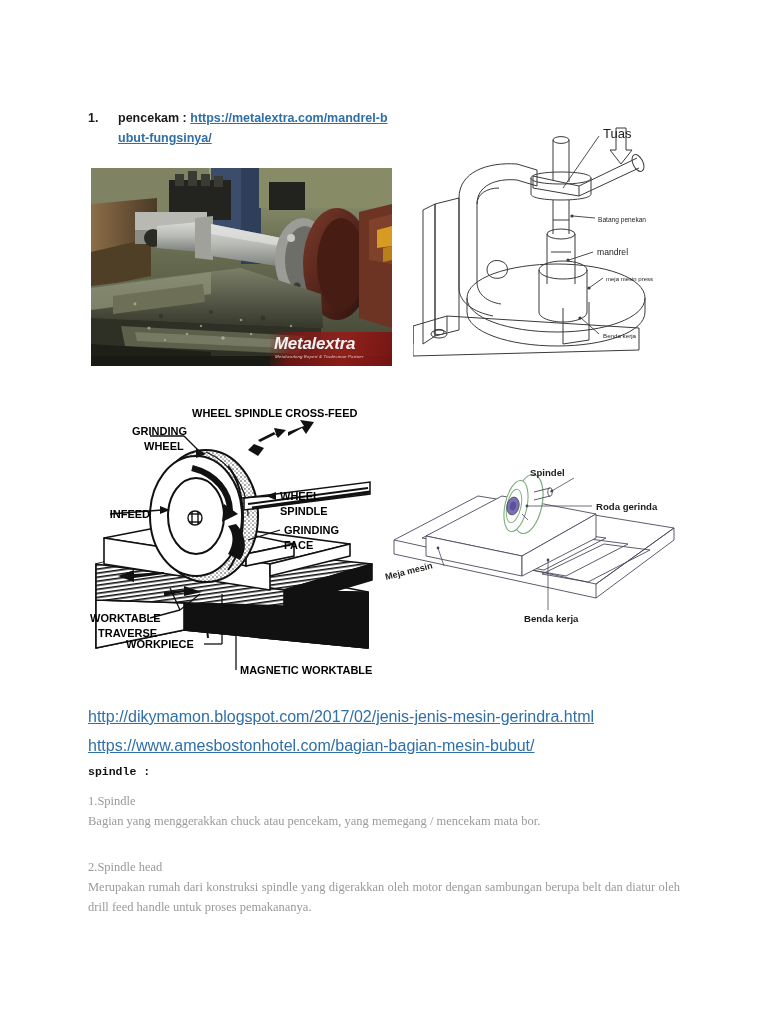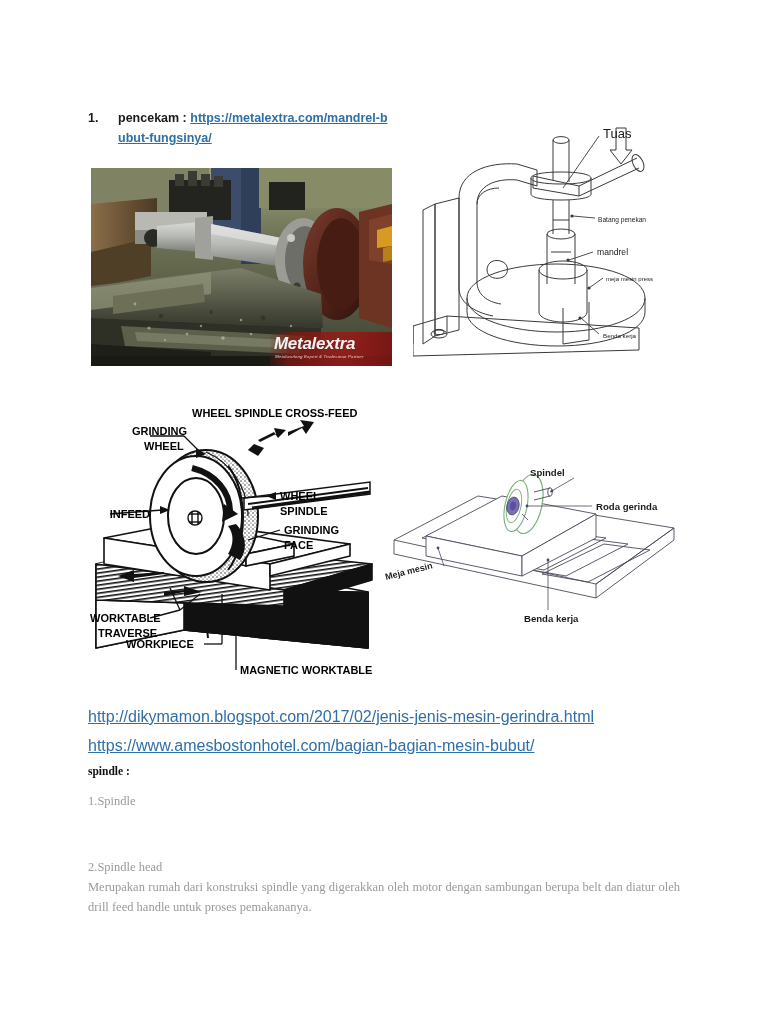--- a/index.html
+++ b/index.html
@@ -129,21 +129,21 @@
     text-decoration: underline;
     white-space: nowrap;
   }
   #link2 { top: 708px; }
   #link3 { top: 737px; }
 
   .heading {
     position: absolute;
     left: 88px;
     top: 765px;
-    font-family: Liberation Serif, serif;
+    font-family: Liberation Mono, monospace;
     font-size: 11.5px;
     font-weight: bold;
     color: #111;
   }
 
   .body-block {
     position: absolute;
     left: 88px;
     width: 592px;
     font-family: "Liberation Serif", serif;
@@ -532,20 +532,21 @@
     </svg>
   </div>
 
   <a class="link-line" id="link2" href="#">http://dikymamon.blogspot.com/2017/02/jenis-jenis-mesin-gerindra.html</a>
   <a class="link-line" id="link3" href="#">https://www.amesbostonhotel.com/bagian-bagian-mesin-bubut/</a>
 
   <div class="heading">spindle :</div>
 
   <div class="body-block" id="block5">
     <span class="b-title">1.Spindle</span>
+    <span class="b-text">Bagian yang menggerakkan chuck atau pencekam, yang memegang / mencekam mata bor.</span>
   </div>
 
   <div class="body-block justify" id="block6">
     <span class="b-title">2.Spindle head</span>
     <span class="b-text">Merupakan rumah dari konstruksi spindle yang digerakkan oleh motor dengan sambungan berupa belt dan diatur oleh drill feed handle untuk proses pemakananya.</span>
   </div>
 
 </div>
 
 </body></html>

